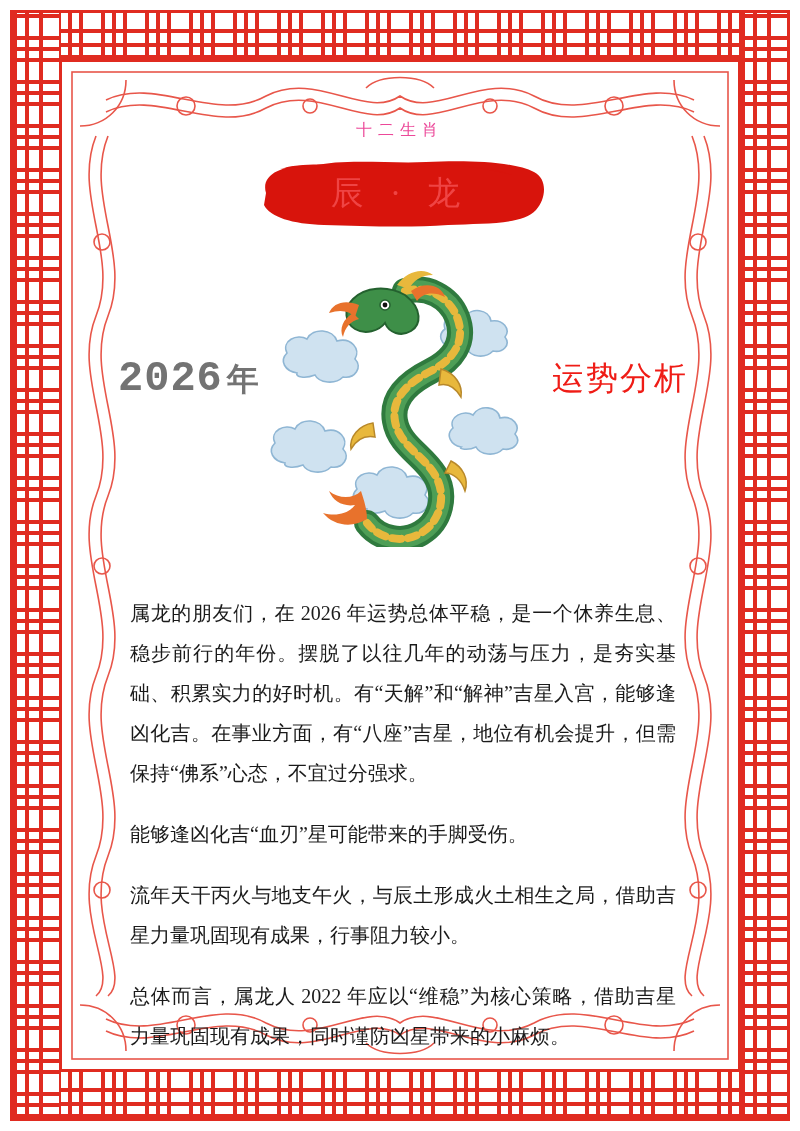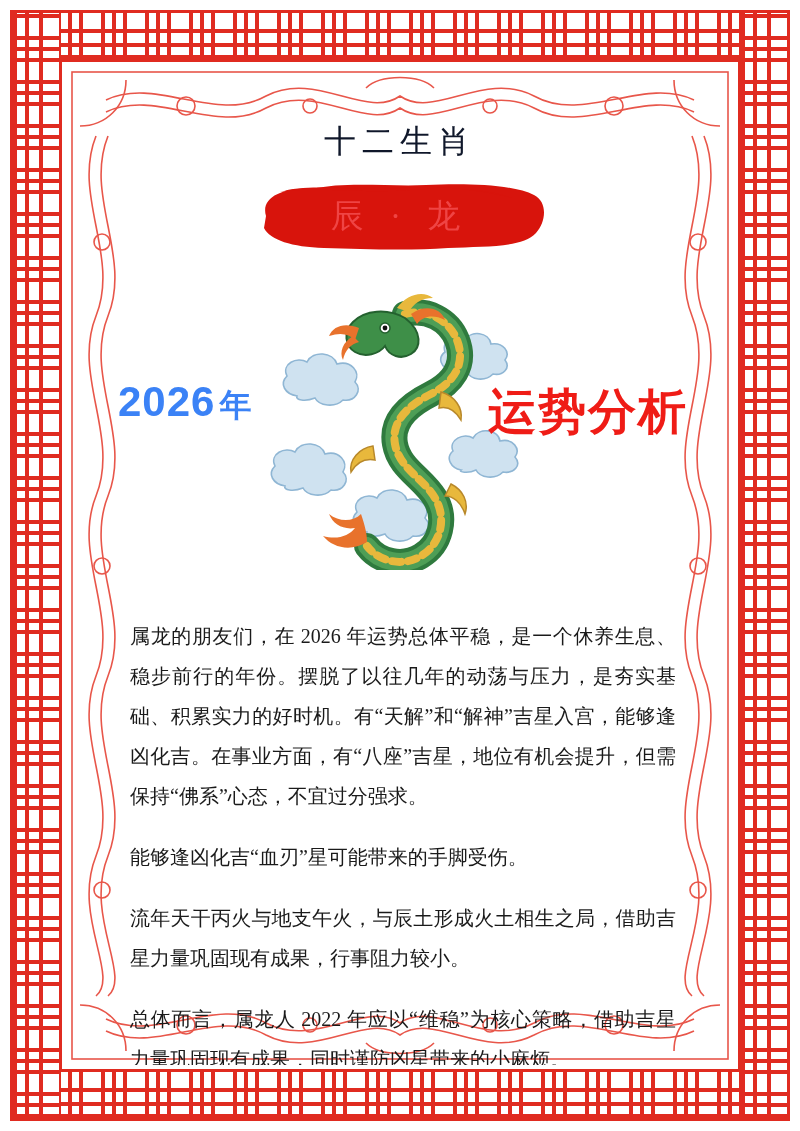--- a/index.html
+++ b/index.html
@@ -108,23 +108,23 @@
   
   .content {
     position: absolute;
     left: 0; right: 0; top: 0; bottom: 0;
     padding: 26px 44px 20px 44px;
     box-sizing: border-box;
     text-align: center;
   }
 
   .zodiac-heading {
-    font-size: 32px;
+    font-size: 16px;
     letter-spacing: 6px;
-    color: #0f172a;
+    color: #ec4899;
     margin-top: 28px;
     font-family: "Liberation Serif", serif;
   }
 
   
   .brush-banner {
     position: relative;
     width: 300px;
     height: 78px;
     margin: 14px auto 0 auto;
@@ -158,33 +158,33 @@
     width: 290px;
     height: 300px;
   }
   .dragon-art svg { display: block; width: 100%; height: 100%; }
 
   .year-label {
     position: absolute;
     left: 8px;
     top: 108px;
     font-size: 42px;
-    color: #3b82f6;
+    color: #737373;
     font-weight: bold;
     letter-spacing: 1px;
-    font-family: Liberation Sans, sans-serif;
+    font-family: Liberation Mono, monospace;
   }
   .year-label .suffix { font-size: 32px; margin-left: 4px; }
   .fortune-label {
     position: absolute;
     right: 2px;
     top: 110px;
-    font-size: 48px;
+    font-size: 32px;
     color: #ef1c16;
-    font-weight: bold;
+    font-weight: normal;
     letter-spacing: 2px;
     font-family: "Liberation Serif", serif;
   }
 
   
   .body-text {
     margin-top: 16px;
     text-align: left;
     padding: 0 14px 0 20px;
   }

